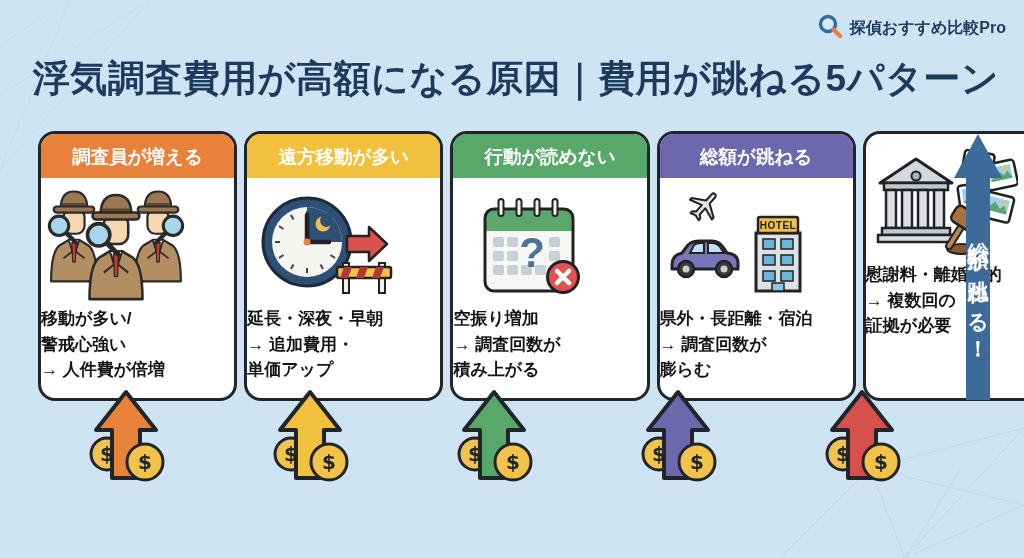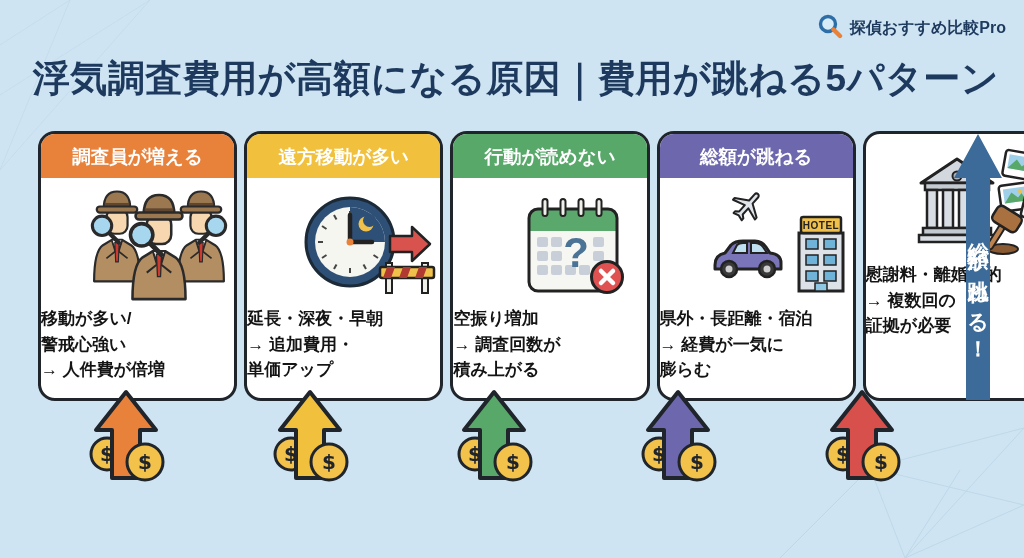--- a/index.html
+++ b/index.html
@@ -11,21 +11,21 @@
   .mesh{position:absolute;inset:0;pointer-events:none;}
   .logo{position:absolute;top:13px;right:18px;display:flex;align-items:flex-end;gap:7px;
     font-weight:bold;font-size:16px;color:var(--title-text,#1d3a5e);}
   .page-title{position:absolute;top:54px;left:4px;width:100%;text-align:center;
     font-weight:bold;font-size:37px;color:var(--title-text,#1d3a5e);letter-spacing:.5px;}
   .cards{position:absolute;left:38px;top:131px;width:1024px;display:flex;gap:7px;}
   .card{flex:1;height:270px;background:#fff;border:3px solid var(--card-border,#20242b);
     border-radius:17px;overflow:hidden;display:flex;flex-direction:column;box-sizing:border-box;}
   .card-head{flex:0 0 44px;background:var(--accent,#888);display:flex;align-items:center;
     justify-content:center;color:#fff;font-weight:bold;font-size:18.5px;}
-  .card-icon{flex:0 0 124px;display:flex;align-items:flex-end;justify-content:flex-end;}
+  .card-icon{flex:0 0 124px;display:flex;align-items:flex-end;justify-content:flex-start;}
   .card-text{flex:1;text-align:left;font-weight:bold;font-size:17px;line-height:1.5;
     color:var(--body-text,#141414);white-space:pre-line;padding-top:4px;}
   .arrows{position:absolute;left:38px;top:388px;width:912px;display:flex;gap:7px;}
   .arrow-cell{flex:1;display:flex;justify-content:center;}
   .cost-arrow-shape{fill:var(--accent,#888);stroke:var(--card-border,#20242b);
     stroke-width:4;stroke-linejoin:round;}
   .coin{fill:var(--coin-fill,#f2c24a);stroke:var(--card-border,#20242b);stroke-width:3;}
   .coin-sym{font-weight:bold;font-size:20px;fill:#20242b;text-anchor:middle;
     font-family:"DejaVu Sans",sans-serif;}
   .side-arrow{position:absolute;left:951px;top:132px;width:54px;height:270px;}
@@ -198,21 +198,21 @@
               <rect x="7" y="38" width="12" height="10"></rect>
                 <rect x="25" y="38" width="12" height="10"></rect>
               <rect x="7" y="54" width="12" height="10"></rect>
                 <rect x="25" y="54" width="12" height="10"></rect>
             </g>
             <rect x="16" y="66" width="12" height="8" fill="#8fc6e2" stroke="#222" stroke-width="1.5"></rect>
           </g>
         </svg>
       </div>
       <div class="card-text">県外・長距離・宿泊
-→ 経費が一気に
+→ 調査回数が
 膨らむ</div>
     </div>
 
     <div class="card" style="--accent: #D8504C;">
       <div class="card-icon">
         <svg class="ico" width="152" height="115" viewBox="0 0 152 115">
           <g>
             <g transform="translate(112,22) rotate(10)">
               <rect x="-15" y="-13" width="30" height="26" rx="3" fill="#fff" stroke="#222" stroke-width="2.5"></rect>
               <rect x="-11" y="-9" width="22" height="14" fill="#9fd0ea"></rect>

